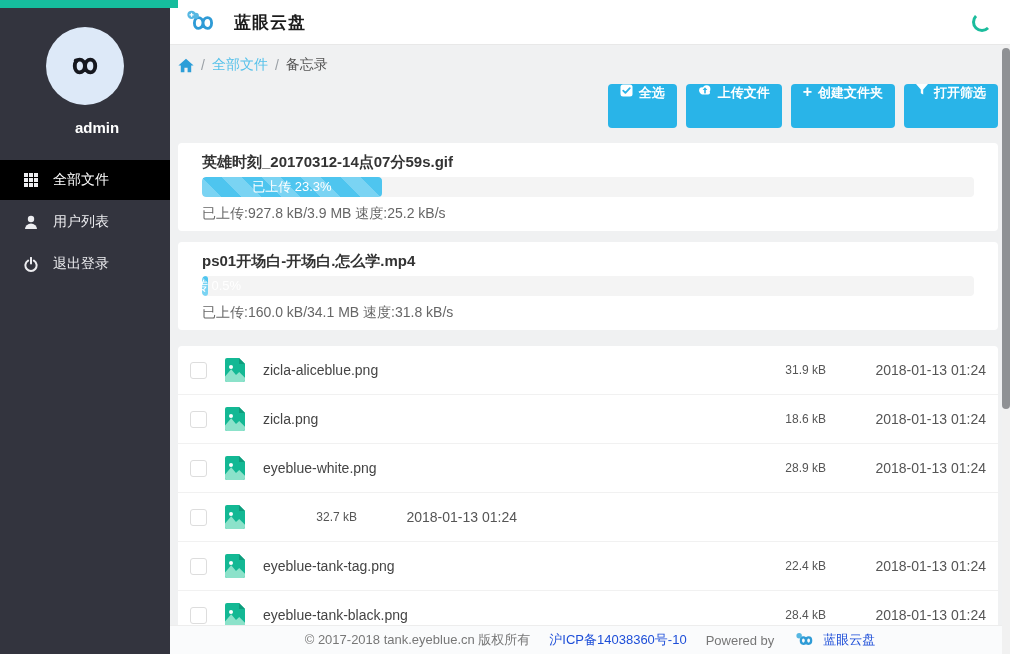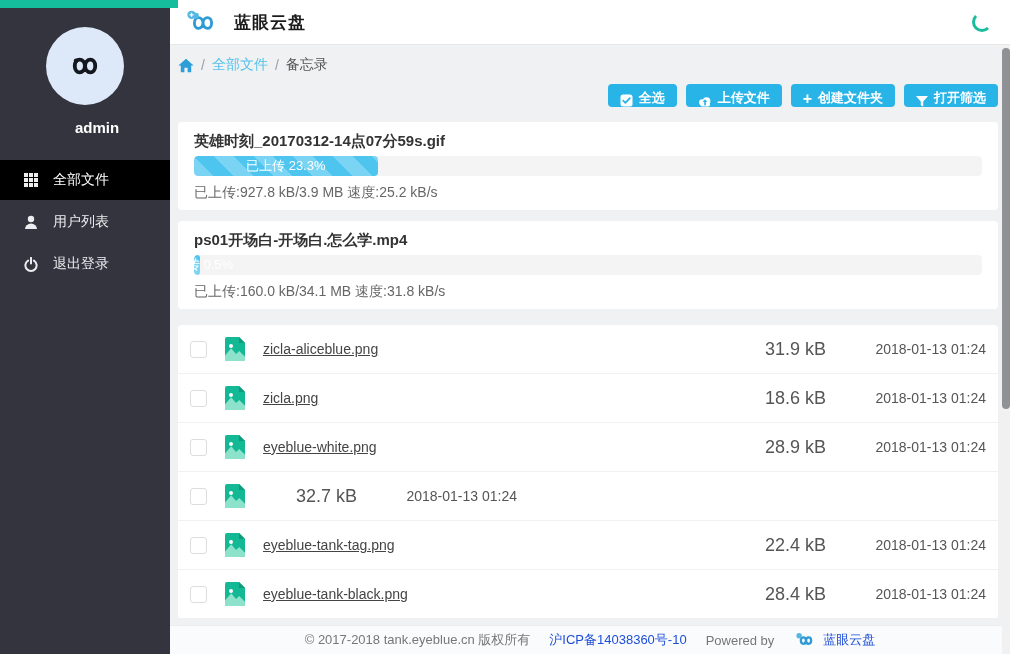--- a/index.html
+++ b/index.html
@@ -28,43 +28,43 @@
   @keyframes spin { to { transform:rotate(360deg); } }
 
   
   .main { position:absolute; left:170px; top:45px; width:840px; height:580px; overflow:hidden;
           padding:0 12px 0 8px; }
   .breadcrumb { padding-top:11px; font-size:14px; color:#9aa0a6; display:flex; align-items:center; gap:7px; }
   .crumb-link { color:#55c1ea; text-decoration:none; cursor:pointer; }
   .crumb-current { color:#555; }
 
   .toolbar { display:flex; justify-content:flex-end; gap:9px; margin-top:10px; }
-  .btn { background:#29b4e8; color:#fff; font-size:13px; font-weight:bold; height:23px; border:none;
-         border-radius:4px; display:flex; align-items:flex-end; padding:0 12px; gap:6px; cursor:pointer; }
+  .btn { background:#29b4e8; color:#fff; font-size:13px; font-weight:bold; height:44px; border:none;
+         border-radius:4px; display:flex; align-items:flex-start; padding:0 12px; gap:6px; cursor:pointer; }
   .btn .plus-glyph { font-size:16px; font-weight:bold; line-height:1; }
 
-  .card { background:#fff; border-radius:4px; padding:9px 16px; margin-top:15px; }
+  .card { background:#fff; border-radius:4px; padding:9px 24px; margin-top:15px; }
   .card.second { margin-top:11px; }
   .upload-title { font-size:15px; font-weight:bold; color:#333; line-height:19px; }
   .progress-track { height:20px; background:#f4f4f4; border-radius:4px; margin-top:6px;
                     overflow:hidden; position:relative; }
   .progress-fill { height:100%; min-width:6px; border-radius:4px; background-color:#4ec5ef;
                    background-image:repeating-linear-gradient(45deg, rgba(255,255,255,.25) 0 14px, transparent 14px 28px);
                    display:flex; align-items:center; justify-content:center;
                    color:#fff; font-size:13px; font-weight:normal; white-space:nowrap; }
   .upload-info { margin-top:7px; font-size:14px; color:#666; line-height:18px; }
 
   .file-list { background:#fff; border-radius:4px; margin-top:16px; }
   .file-row { height:49px; display:flex; align-items:center; padding:0 12px;
               border-bottom:1px solid #f1f1f1; }
   .checkbox { width:17px; height:17px; border:1px solid #ddd; border-radius:3px; background:#fff;
               flex:0 0 auto; cursor:pointer; }
   .file-icon { margin-left:18px; display:flex; flex:0 0 auto; }
-  .file-name { margin-left:18px; font-size:14px; color:#444; flex:1 1 auto;text-decoration:underline; }
-  .file-size { width:112px; text-align:right; font-size:18px; color:#555; flex:0 0 auto; }
+  .file-name { margin-left:18px; font-size:14px; color:#444; flex:1 1 auto; }
+  .file-size { width:112px; text-align:right; font-size:12px; color:#555; flex:0 0 auto; }
   .file-date { width:160px; text-align:right; font-size:14px; color:#555; flex:0 0 auto;padding-left:24px; }
 
   
   .footer { position:absolute; left:170px; right:0; bottom:0; height:29px; background:#fafbfc;
             border-top:1px solid #ededed; display:flex; align-items:center; justify-content:center;
             gap:19px; font-size:13px; color:#777; z-index:6; }
   .footer-link { color:#1d4ed8; text-decoration:none; cursor:pointer; }
   .footer-brand { display:flex; align-items:center; gap:4px; }
 
   

